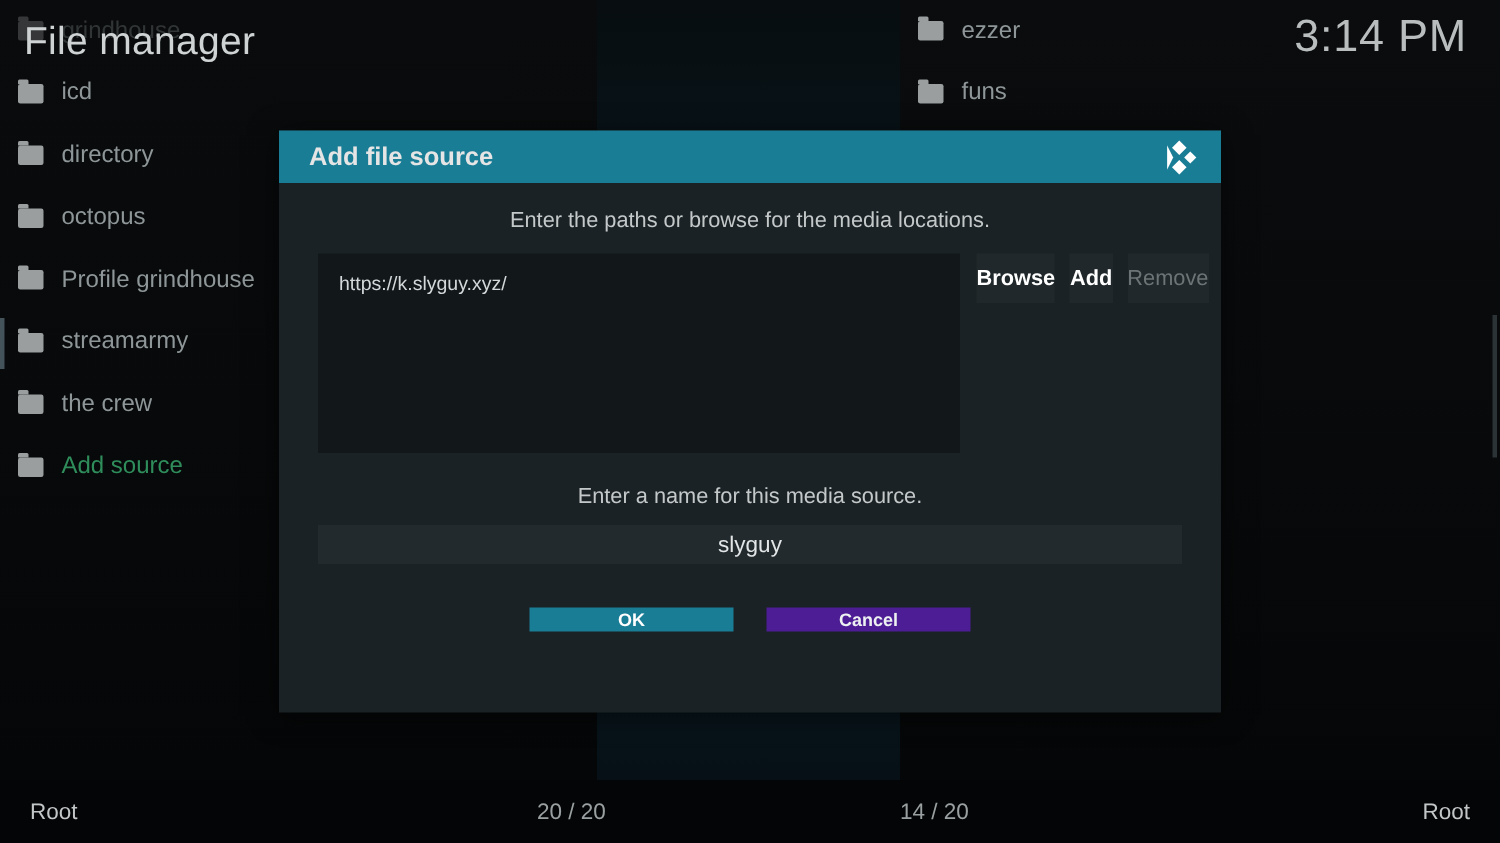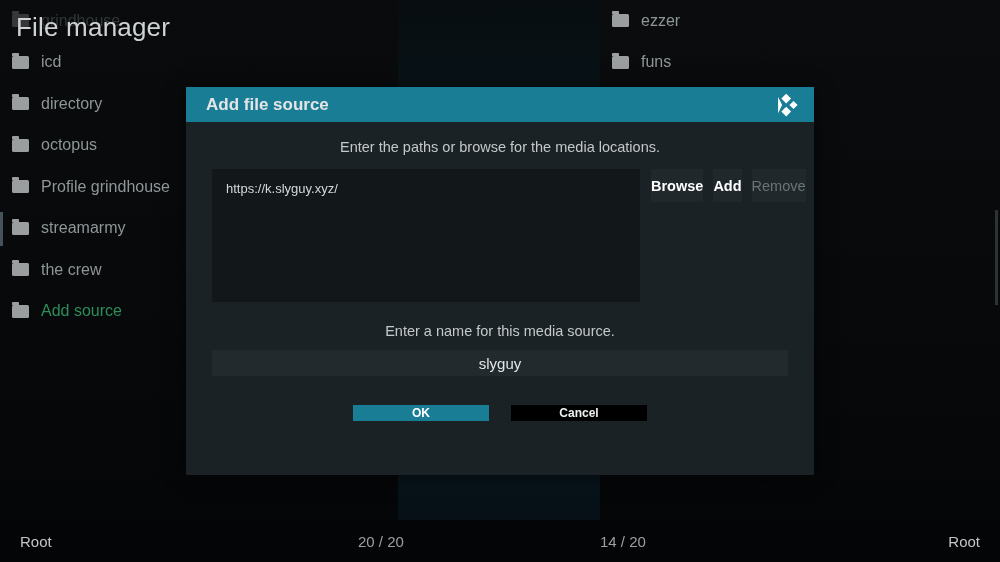--- a/index.html
+++ b/index.html
@@ -154,38 +154,39 @@
   .dlg-actions {
     margin-top:29px;
     display:flex; justify-content:center; gap:22px;
   }
   .act-btn {
     width:136px; height:16px;
     display:flex; align-items:center; justify-content:center;
     font-size:12px; font-weight:bold;
   }
   .act-btn.primary { background:#1a7d96; color:#ffffff; }
-  .act-btn.normal  { background:#000000; color:#eef1f1; }
+  .act-btn.normal  { background:#4c1d95; color:#eef1f1; }
 
   
   .scroll-sliver {
     position:absolute; right:2px; top:210px; width:3px; height:95px;
     background:#2b3336; z-index:5;
   }
 </style>
 </head>
 <body>
 
 <div id="screen">
 
   <div class="bg-left"></div>
   <div class="bg-center"></div>
   <div class="bg-right"></div>
 
   <div class="page-title">File manager</div>
+  <div class="clock">3:14 PM</div>
 
   <div class="left-list">
 
     <div class="row ghost">
       <span class="folder"></span>
       <span class="row-label">grindhouse</span>
     </div>
 
     <div class="row">
       <span class="folder"></span>

